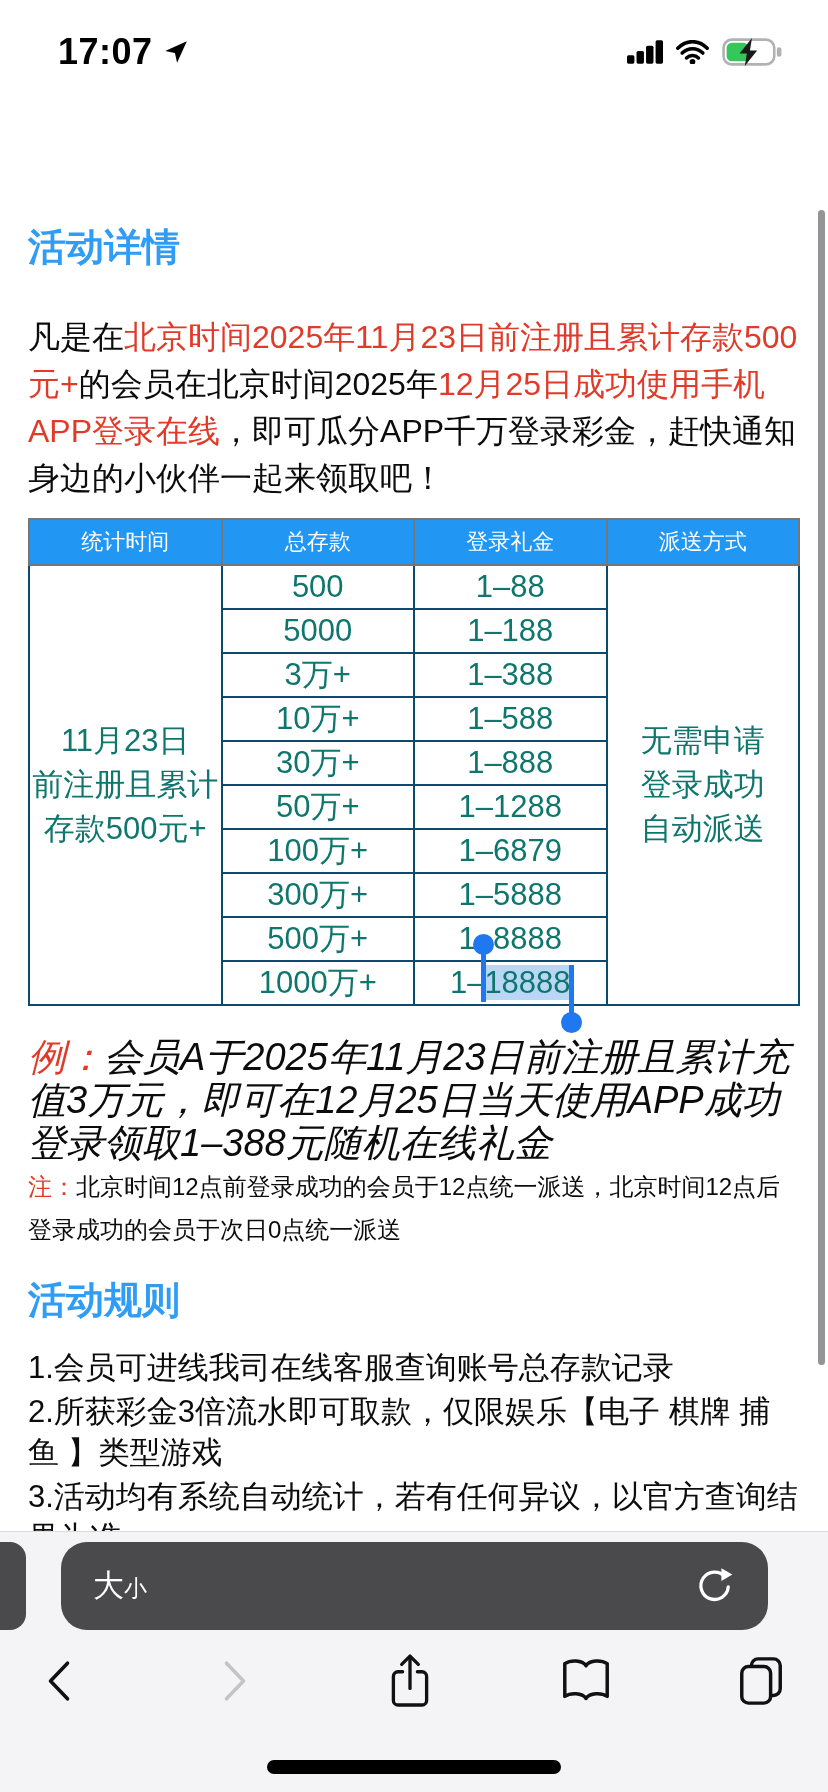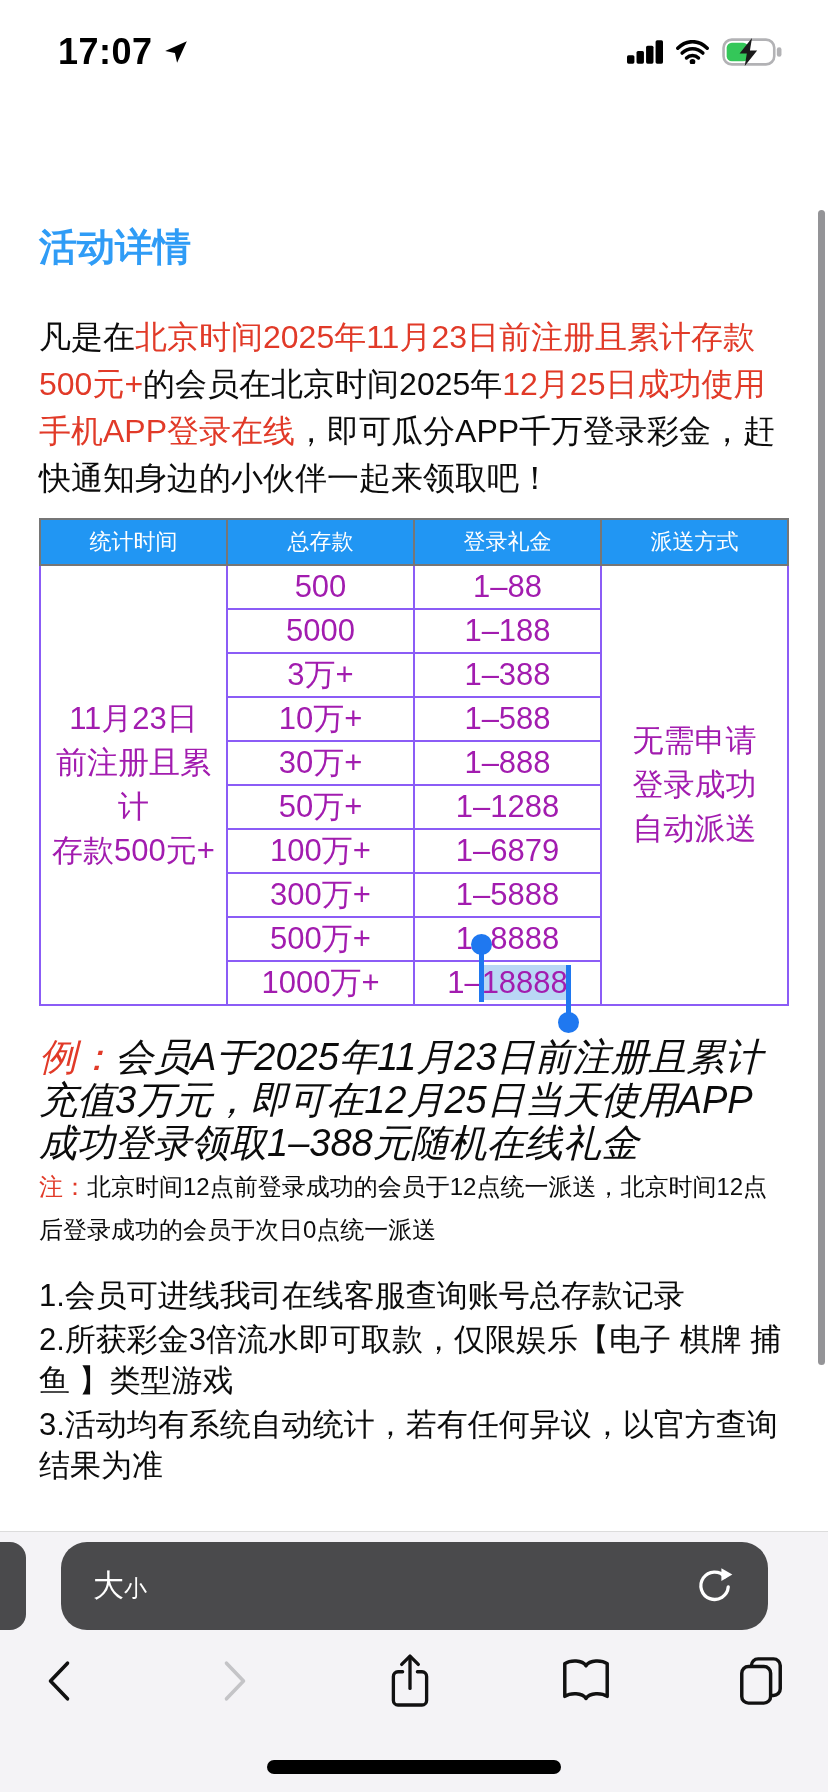--- a/index.html
+++ b/index.html
@@ -13,30 +13,30 @@
   .time-wrap{display:flex;align-items:center;gap:10px;}
   .time{font-size:36px;font-weight:700;color:#000;letter-spacing:.5px;}
   .right-icons{display:flex;align-items:center;gap:13px;}
   
   .nav-bar{position:absolute;top:94px;left:0;right:0;height:98px;background:#fff;
            border-bottom:2px solid #e3e3e3;display:flex;align-items:center;justify-content:center;box-sizing:border-box;}
   .nav-back{position:absolute;left:26px;top:0;bottom:0;display:flex;align-items:center;padding:0 10px;cursor:pointer;}
   .nav-title{font-size:35px;color:#3d3d3f;}
   
   .content{position:absolute;top:194px;left:0;right:0;bottom:261px;background:#fff;
-           padding:0 39px;box-sizing:border-box;overflow:hidden;}
+           padding:0 28px;box-sizing:border-box;overflow:hidden;}
   h2.sec{color:var(--heading);font-size:38px;line-height:46px;font-weight:700;margin:30px 0 0;}
   h2.sec2{margin-top:26px;}
   p.rich{font-size:32px;line-height:47px;color:#0c0c0c;margin:44px 0 0;overflow-wrap:break-word;}
   p.ex{font-size:38px;line-height:43px;color:#0c0c0c;margin:30px 0 0;font-style:italic;}
   p.note{font-size:24px;line-height:43px;color:#0c0c0c;margin:0;}
   .seg-red{color:var(--red);}
   table.promo{width:100%;border-collapse:collapse;margin-top:16px;text-align:center;table-layout:fixed;}
   table.promo th{background:var(--thblue);color:#fff;font-weight:400;font-size:22px;height:42px;border:2px solid #767676;}
-  table.promo td{font-size:31px;color:#a21caf;height:42px;border:2px solid #8b5cf6;padding:0;}
+  table.promo td{font-size:31px;color:#0f766e;height:42px;border:2px solid #0c4a6e;padding:0;}
   td.span-cell div{line-height:44px;font-size:31px;}
   
   .sel-text{position:relative;background:var(--selbg);}
   .caret{position:absolute;width:5px;background:var(--selhandle);}
   .caret-start{left:-3px;top:-12px;bottom:-2px;}
   .caret-start::before{content:"";position:absolute;top:-19px;left:-8px;width:21px;height:21px;border-radius:50%;background:var(--selhandle);}
   .caret-end{right:-3px;top:0;bottom:-14px;}
   .caret-end::before{content:"";position:absolute;bottom:-19px;left:-8px;width:21px;height:21px;border-radius:50%;background:var(--selhandle);}
   .rules{margin-top:24px;}
   .rule{font-size:31px;line-height:41px;color:#0c0c0c;margin-bottom:3px;}
@@ -155,20 +155,21 @@
           <tr>
             <td>1000万+</td>
             <td><span>1–</span><span class="sel-text">18888<span class="caret caret-start"></span><span class="caret caret-end"></span></span></td>
           </tr>
         </tbody>
     </table>
 
     <p class="ex"><span class="seg-red">例：</span><span class="seg-default">会员A于2025年11月23日前注册且累计充值3万元，即可在12月25日当天使用APP成功登录领取1–388元随机在线礼金</span></p>
     <p class="note"><span class="seg-red">注：</span><span class="seg-default">北京时间12点前登录成功的会员于12点统一派送，北京时间12点后登录成功的会员于次日0点统一派送</span></p>
 
+    <h2 class="sec sec2">活动规则</h2>
     <div class="rules">
         <div class="rule">1.会员可进线我司在线客服查询账号总存款记录</div>
         <div class="rule">2.所获彩金3倍流水即可取款，仅限娱乐【电子 棋牌 捕鱼 】类型游戏</div>
         <div class="rule">3.活动均有系统自动统计，若有任何异议，以官方查询结果为准</div>
       </div>
   </div>
 
   <div class="scroll-thumb"></div>
 
   <div class="bottom-chrome">

